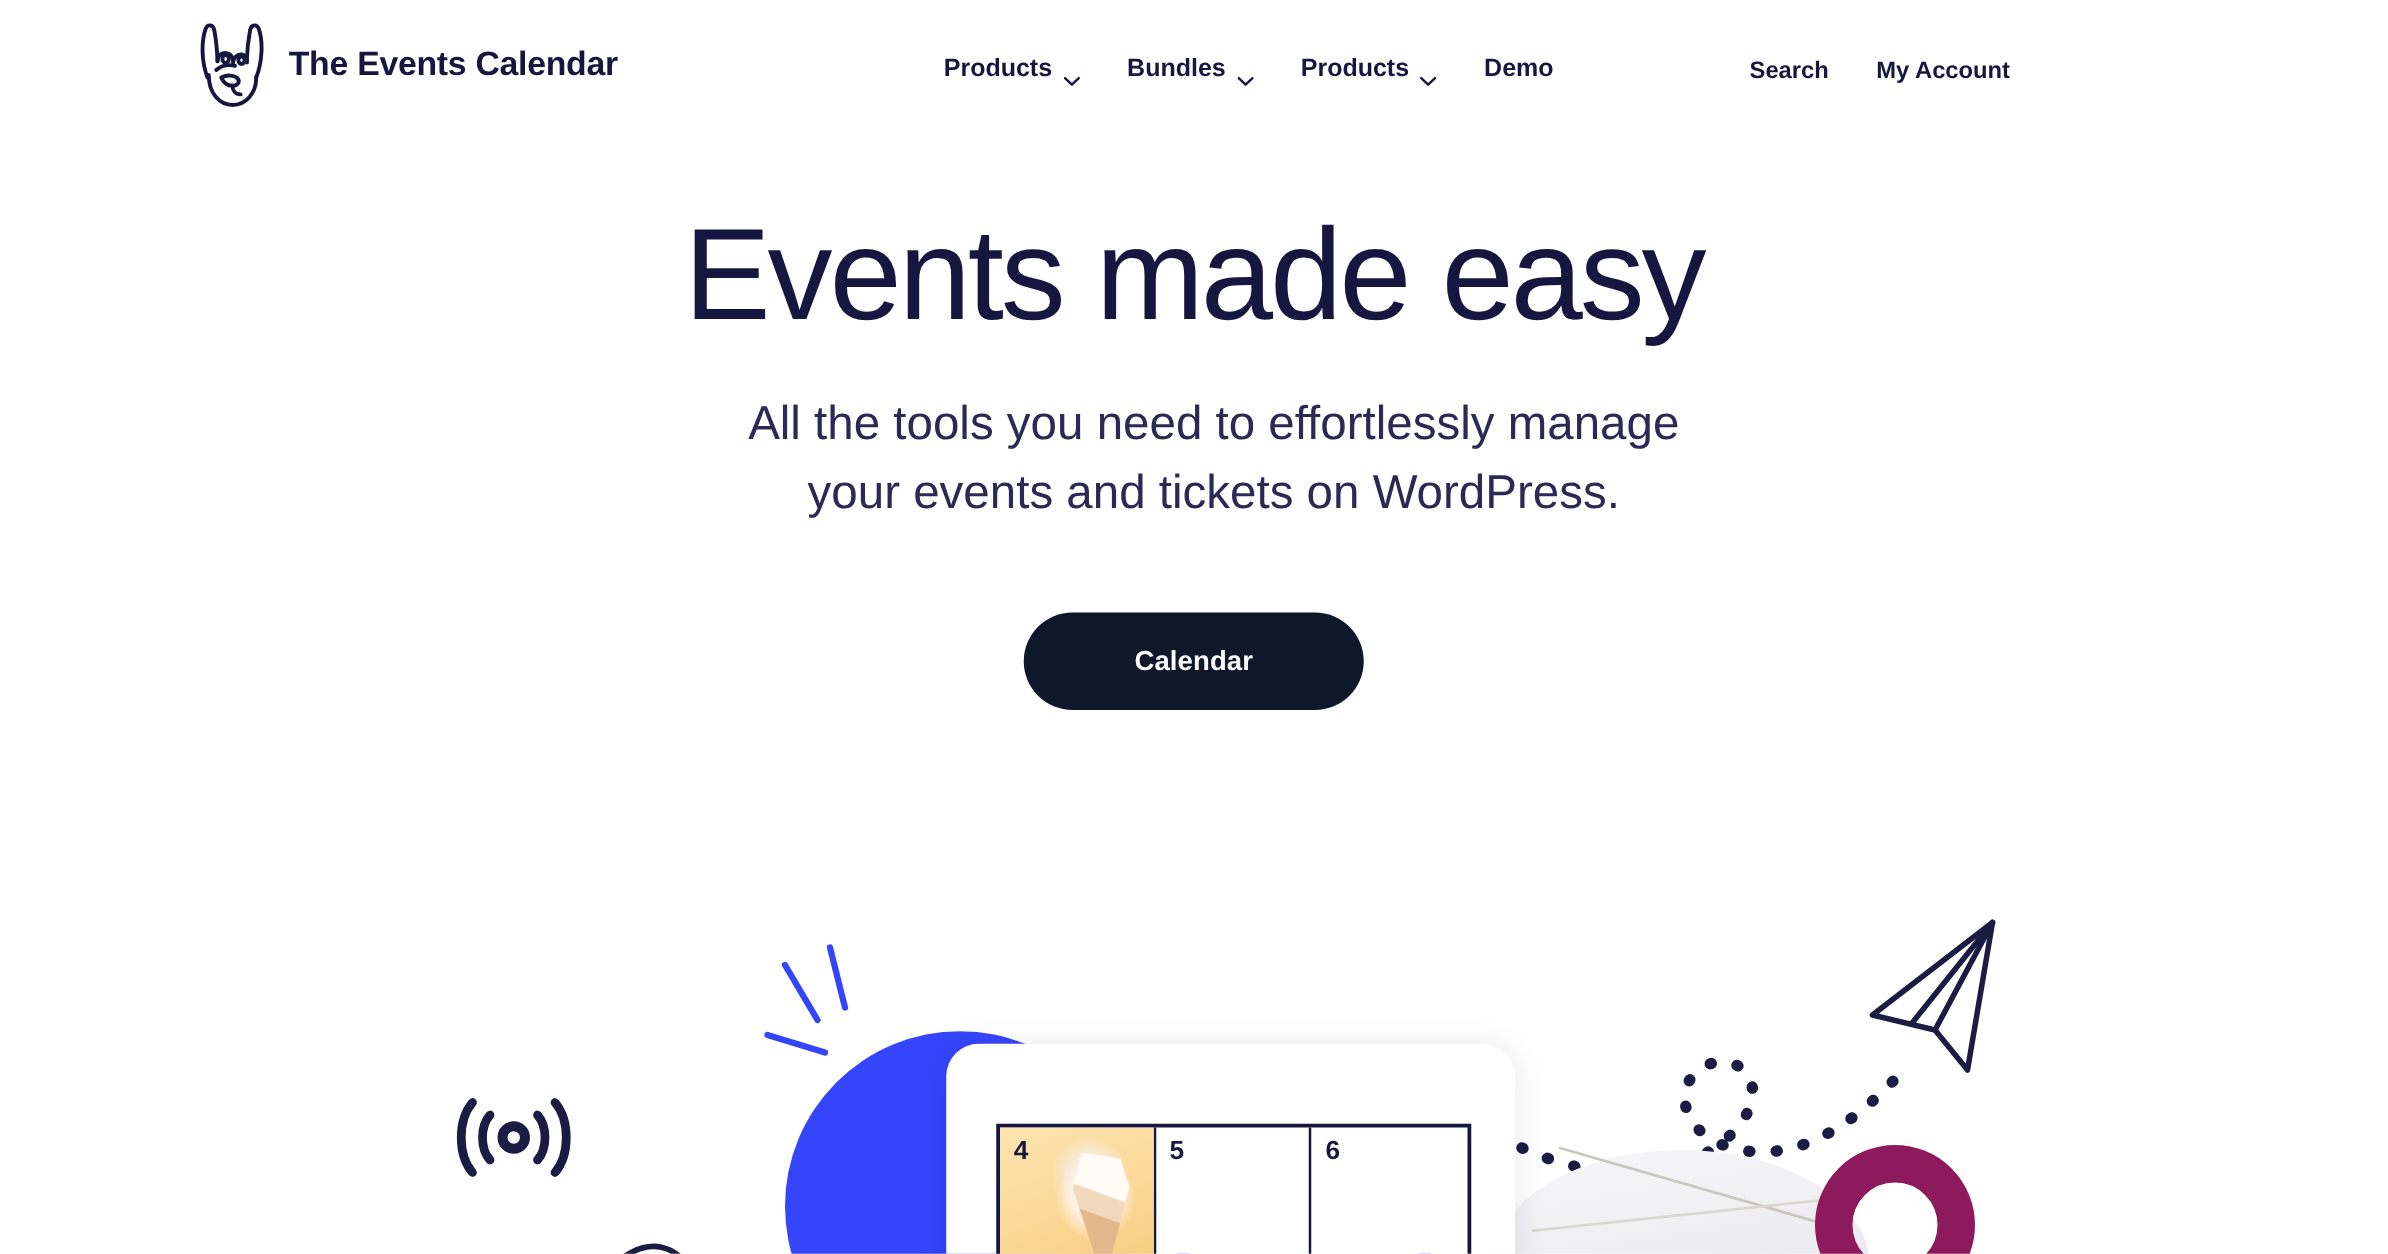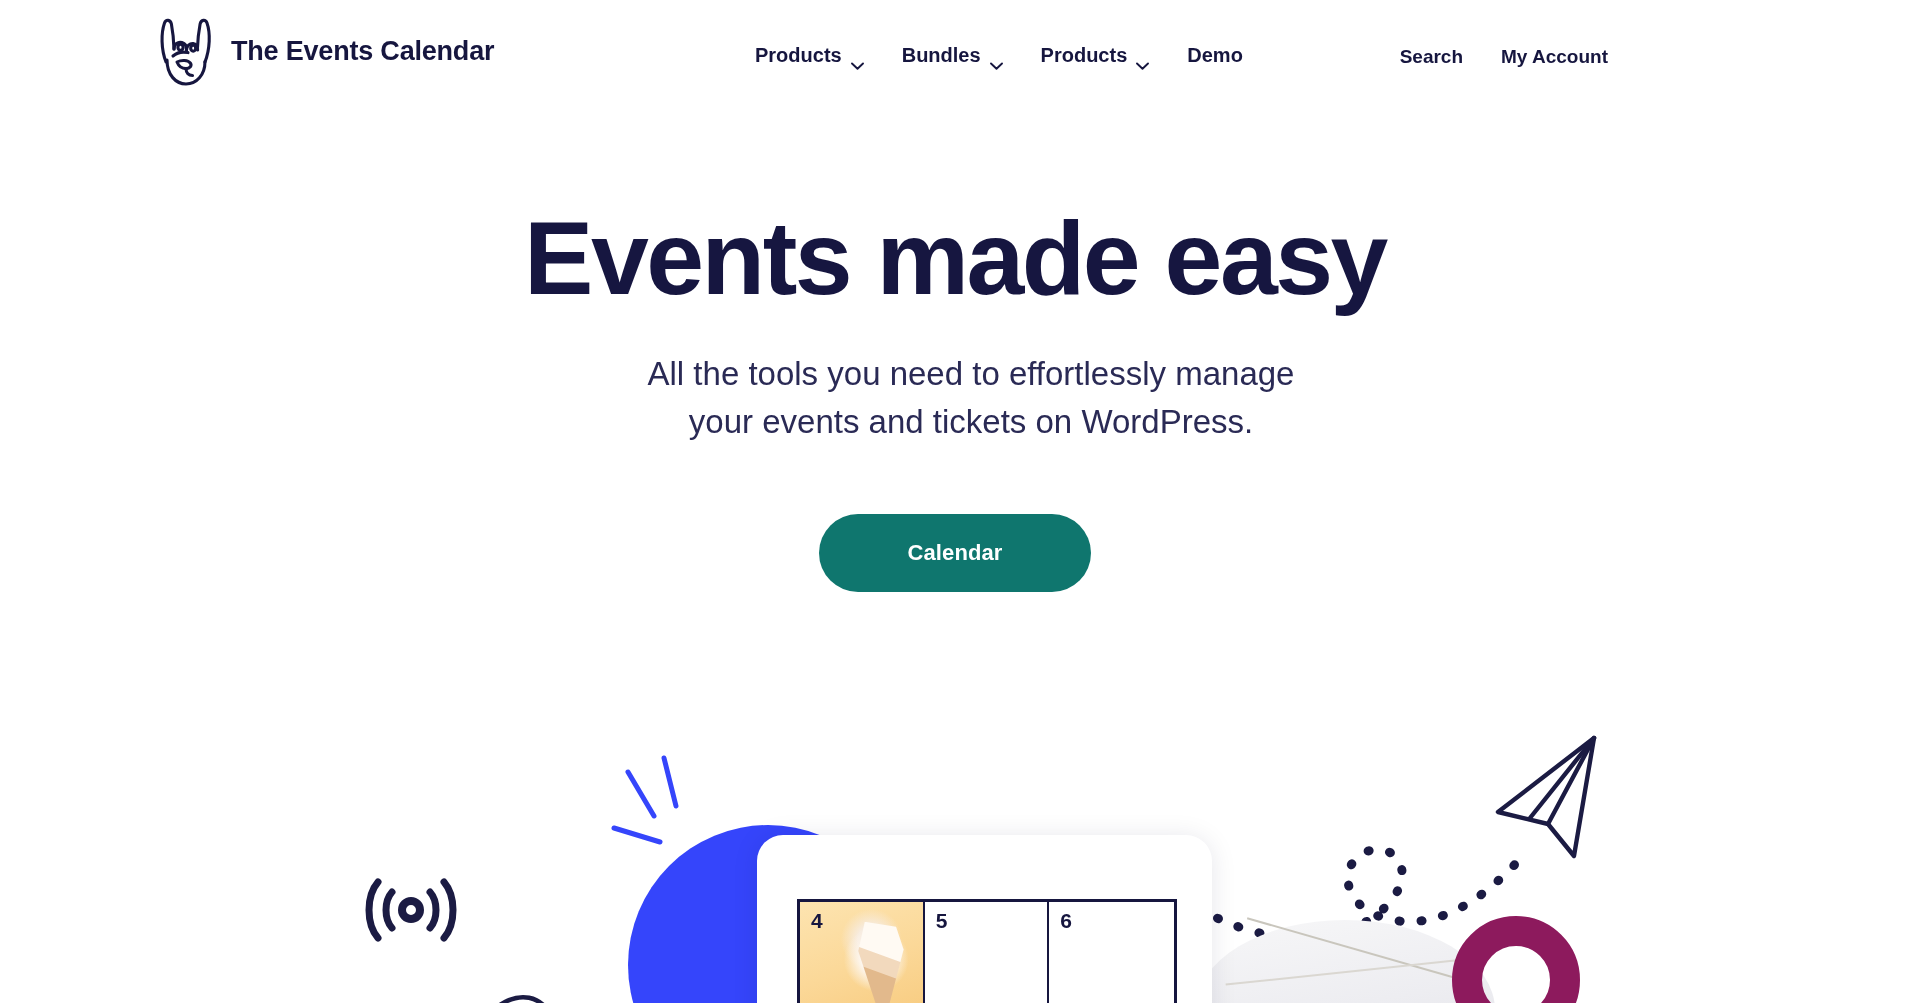--- a/index.html
+++ b/index.html
@@ -45,39 +45,39 @@
     font-size:19px; font-weight:600; color:#16163f;
     cursor:pointer; white-space:nowrap;
   }
 
   
   .hero{
     position:absolute; top:110px; left:0; width:1910px; height:640px;
     text-align:center;
   }
   .hero-title{
-    margin-top:94px;
-    font-size:104px; line-height:1.04; font-weight:700;
+    margin-top:56px;
+    font-size:104px; line-height:1.04; font-weight:400;
     color:#161640; letter-spacing:-2.5px;
   }
   .hero-sub{
     margin-top:38px;
-    font-size:33px; line-height:1.45; font-weight:400;
+    font-size:38px; line-height:1.45; font-weight:400;
     color:#2a2a55;
     padding-left:32px;
   }
   .hero-sub span{ display:block; }
   .hero-ctas{
     margin-top:68px;
     display:flex; justify-content:center; gap:42px;
   }
   .btn{
     display:flex; align-items:center; justify-content:center;
     height:78px; border:none; border-radius:42px;
-    background:#0f766e; color:#ffffff;
+    background:#0f172a; color:#ffffff;
     font-family:"Liberation Sans", sans-serif;
     font-size:22px; font-weight:700; letter-spacing:0.1px;
     cursor:pointer;
   }
   .btn-calendar{ width:272px; }
   .btn-tickets{  width:272px; }
 
   
   .hero-art{
     position:absolute; left:0; top:720px;

